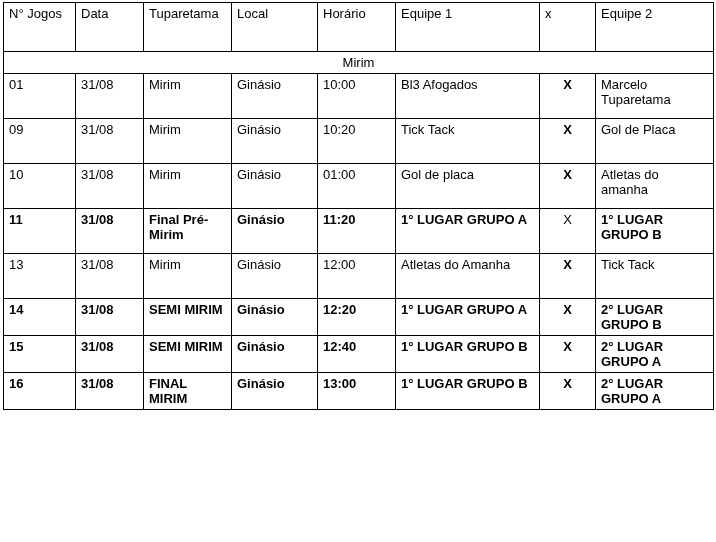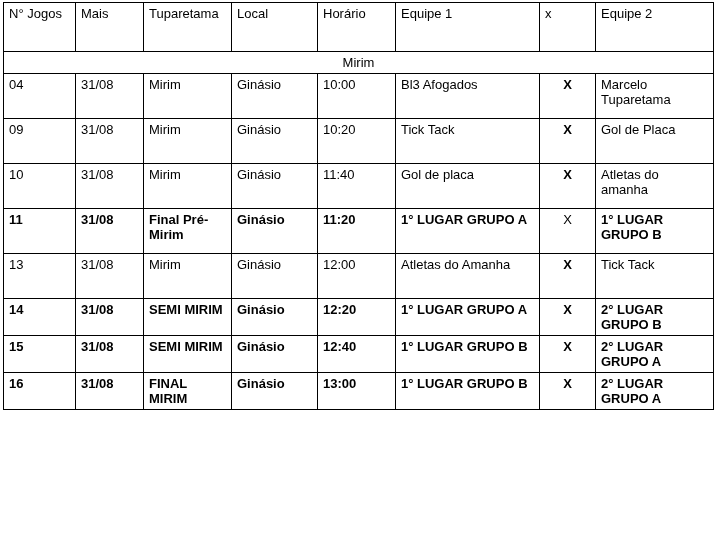--- a/index.html
+++ b/index.html
@@ -84,33 +84,33 @@
         <col class="c-cat">
         <col class="c-local">
       <col class="c-hora">
         <col class="c-eq1">
         <col class="c-x">
         <col class="c-eq2">
     </colgroup>
     <tbody id="table-body">
         <tr class="row-header">
           <td>N° Jogos</td>
-          <td>Mais</td>
+          <td>Data</td>
           <td>Tuparetama</td>
           <td>Local</td>
           <td>Horário</td>
           <td>Equipe 1</td>
           <td>x</td>
           <td>Equipe 2</td>
         </tr>
         <tr class="section-title">
           <td colspan="8">Mirim</td>
         </tr>
         <tr class="r-tall">
-          <td>04</td>
+          <td>01</td>
           <td>31/08</td>
           <td>Mirim</td>
           <td>Ginásio</td>
           <td>10:00</td>
           <td>Bl3 Afogados</td>
           <td class="cell-x x-big">X</td>
           <td>Marcelo Tuparetama</td>
         </tr>
         <tr class="r-tall">
           <td>09</td>
@@ -120,21 +120,21 @@
           <td>10:20</td>
           <td>Tick Tack</td>
           <td class="cell-x x-big">X</td>
           <td>Gol de Placa</td>
         </tr>
         <tr class="r-tall">
           <td>10</td>
           <td>31/08</td>
           <td>Mirim</td>
           <td>Ginásio</td>
-          <td>11:40</td>
+          <td>01:00</td>
           <td>Gol de placa</td>
           <td class="cell-x x-big">X</td>
           <td>Atletas do amanha</td>
         </tr>
         <tr class="r-tall">
           <td class="bold">11</td>
           <td class="bold">31/08</td>
           <td class="bold">Final Pré-Mirim</td>
           <td class="bold">Ginásio</td>
           <td class="bold">11:20</td>

